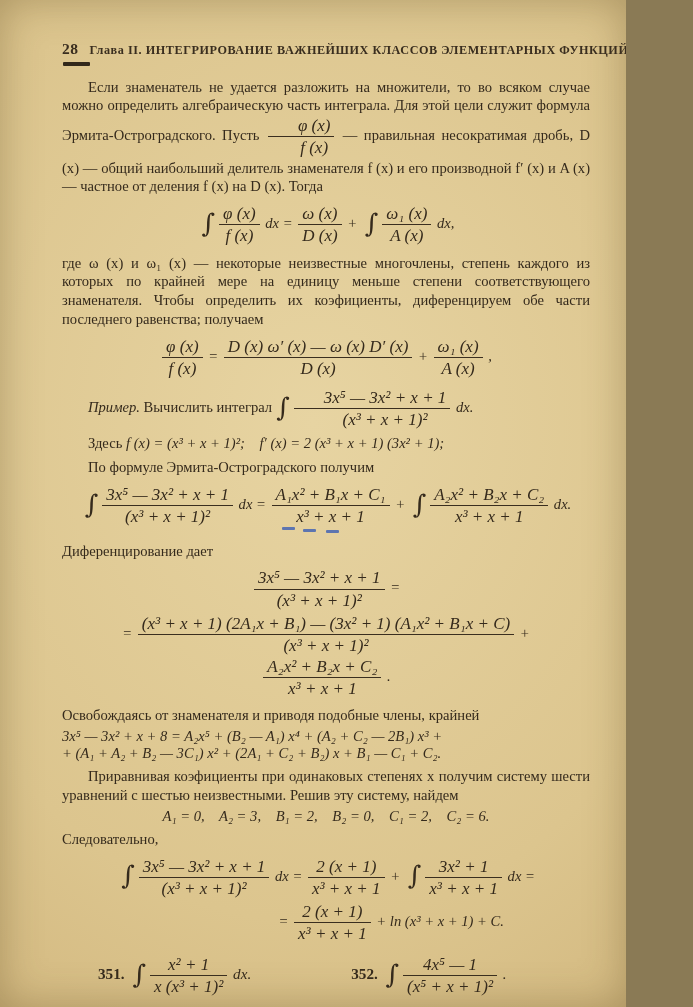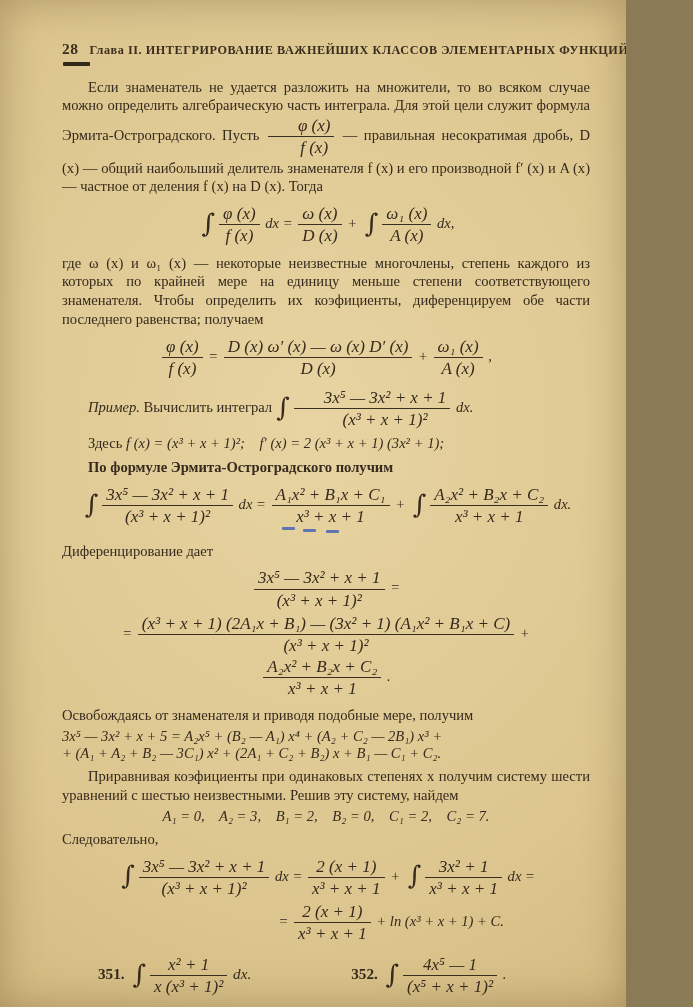--- a/index.html
+++ b/index.html
@@ -62,30 +62,30 @@
       <span class="pagenum">28</span><span class="chapter">Глава II. ИНТЕГРИРОВАНИЕ ВАЖНЕЙШИХ КЛАССОВ ЭЛЕМЕНТАРНЫХ ФУНКЦИЙ</span>
     </div>
     <div class="numdash"></div>
     <div id="content">
         <div class="block p just ind"><span class="tk ">Если знаменатель не удается разложить на множители, то во всяком случае можно определить алгебраическую часть интеграла. Для этой цели служит формула Эрмита-Остроградского. Пусть </span><span class="fr"><span class="num">φ (x)</span><span class="den">f (x)</span></span><span class="tk "> — правильная несократимая дробь, D (x) — общий наибольший делитель знаменателя f (x) и его производной f′ (x) и A (x) — частное от деления f (x) на D (x). Тогда</span></div>
         <div class="block disp center"><span class="tk int">∫</span><span class="fr"><span class="num">φ (x)</span><span class="den">f (x)</span></span><span class="tk "> dx = </span><span class="fr"><span class="num">ω (x)</span><span class="den">D (x)</span></span><span class="tk "> + </span><span class="tk int">∫</span><span class="fr"><span class="num">ω₁ (x)</span><span class="den">A (x)</span></span><span class="tk "> dx,</span></div>
         <div class="block p just"><span class="tk ">где ω (x) и ω₁ (x) — некоторые неизвестные многочлены, степень каждого из которых по крайней мере на единицу меньше степени соответствующего знаменателя. Чтобы определить их коэфициенты, диференцируем обе части последнего равенства; получаем</span></div>
         <div class="block disp center"><span class="fr"><span class="num">φ (x)</span><span class="den">f (x)</span></span><span class="tk "> = </span><span class="fr"><span class="num">D (x) ω′ (x) — ω (x) D′ (x)</span><span class="den">D (x)</span></span><span class="tk "> + </span><span class="fr"><span class="num">ω₁ (x)</span><span class="den">A (x)</span></span><span class="tk "> ,</span></div>
         <div class="block p ind" style="margin-top: 8px;"><span class="tk i">Пример.</span><span class="tk "> Вычислить интеграл</span><span class="tk int">∫</span><span class="fr"><span class="num">3x⁵ — 3x² + x + 1</span><span class="den">(x³ + x + 1)²</span></span><span class="tk i"> dx.</span></div>
         <div class="block p ind" style="margin-top: 3px;"><span class="tk ">Здесь </span><span class="tk i">f (x) = (x³ + x + 1)²;    f′ (x) = 2 (x³ + x + 1) (3x² + 1);</span></div>
-        <div class="block p ind" style="margin-top: 6px; font-weight: bold;"><span class="tk ">По формуле Эрмита-Остроградского получим</span></div>
+        <div class="block p ind" style="margin-top: 6px;"><span class="tk ">По формуле Эрмита-Остроградского получим</span></div>
         <div class="block disp center"><span class="tk int">∫</span><span class="fr"><span class="num">3x⁵ — 3x² + x + 1</span><span class="den">(x³ + x + 1)²</span></span><span class="tk "> dx = </span><span class="fr marked"><span class="num">A₁x² + B₁x + C₁</span><span class="den">x³ + x + 1</span></span><span class="tk "> + </span><span class="tk int">∫</span><span class="fr"><span class="num">A₂x² + B₂x + C₂</span><span class="den">x³ + x + 1</span></span><span class="tk "> dx.</span></div>
         <div class="block p" style="margin-top: 14px;"><span class="tk ">Диференцирование дает</span></div>
         <div class="block disp center" style="margin-bottom: 2px;"><span class="fr"><span class="num">3x⁵ — 3x² + x + 1</span><span class="den">(x³ + x + 1)²</span></span><span class="tk "> =</span></div>
         <div class="block disp center" style="margin-top: 2px;"><span class="tk ">= </span><span class="fr"><span class="num">(x³ + x + 1) (2A₁x + B₁) — (3x² + 1) (A₁x² + B₁x + C)</span><span class="den">(x³ + x + 1)²</span></span><span class="tk "> + </span><span class="fr"><span class="num">A₂x² + B₂x + C₂</span><span class="den">x³ + x + 1</span></span><span class="tk "> .</span></div>
-        <div class="block p" style="margin-top: 2px;"><span class="tk ">Освобождаясь от знаменателя и приводя подобные мере, получим</span></div>
-        <div class="block disp" style="margin: 3px 0px 0px;"><span class="tk i">3x⁵ — 3x² + x + 5 = A₂x⁵ + (B₂ — A₁) x⁴ + (A₂ + C₂ — 2B₁) x³ +</span></div>
+        <div class="block p" style="margin-top: 2px;"><span class="tk ">Освобождаясь от знаменателя и приводя подобные члены, крайней</span></div>
+        <div class="block disp" style="margin: 3px 0px 0px;"><span class="tk i">3x⁵ — 3x² + x + 8 = A₂x⁵ + (B₂ — A₁) x⁴ + (A₂ + C₂ — 2B₁) x³ +</span></div>
         <div class="block disp" style="margin: 1px 0px 5px; text-align: left; padding-right: 8px;"><span class="tk i">+ (A₁ + A₂ + B₂ — 3C₁) x² + (2A₁ + C₂ + B₂) x + B₁ — C₁ + C₂.</span></div>
         <div class="block p just ind"><span class="tk ">Приравнивая коэфициенты при одинаковых степенях x получим систему шести уравнений с шестью неизвестными. Решив эту систему, найдем</span></div>
-        <div class="block disp center" style="margin: 3px 0px 5px;"><span class="tk i">A₁ = 0,    A₂ = 3,    B₁ = 2,    B₂ = 0,    C₁ = 2,    C₂ = 7.</span></div>
+        <div class="block disp center" style="margin: 3px 0px 5px;"><span class="tk i">A₁ = 0,    A₂ = 3,    B₁ = 2,    B₂ = 0,    C₁ = 2,    C₂ = 6.</span></div>
         <div class="block p"><span class="tk ">Следовательно,</span></div>
         <div class="block disp center" style="margin-bottom: 2px;"><span class="tk int">∫</span><span class="fr"><span class="num">3x⁵ — 3x² + x + 1</span><span class="den">(x³ + x + 1)²</span></span><span class="tk "> dx = </span><span class="fr"><span class="num">2 (x + 1)</span><span class="den">x³ + x + 1</span></span><span class="tk "> + </span><span class="tk int">∫</span><span class="fr"><span class="num">3x² + 1</span><span class="den">x³ + x + 1</span></span><span class="tk "> dx =</span></div>
         <div class="block disp" style="margin-top: 2px; text-align: right; padding-right: 86px;"><span class="tk ">= </span><span class="fr"><span class="num">2 (x + 1)</span><span class="den">x³ + x + 1</span></span><span class="tk i"> + ln (x³ + x + 1) + C.</span></div>
         <div class="block exrow"><span class="tk b rm">351. </span><span class="tk int">∫</span><span class="fr"><span class="num">x² + 1</span><span class="den">x (x³ + 1)²</span></span><span class="tk i"> dx.</span><span style="display: inline-block; width: 100px;"></span><span class="tk b rm">352. </span><span class="tk int">∫</span><span class="fr"><span class="num">4x⁵ — 1</span><span class="den">(x⁵ + x + 1)²</span></span><span class="tk i"> .</span></div>
         <div class="block exrow"><span class="tk b rm">353. </span><span class="tk int">∫</span><span class="fr"><span class="num">dx</span><span class="den">x (x⁶ + 1)²</span></span><span class="tk i"> .</span><span style="display: inline-block; width: 138px;"></span><span class="tk b rm">354. </span><span class="tk int">∫</span><span class="fr"><span class="num">2x⁵ — 5x² + 6x</span><span class="den">(x⁴ — x + 1)²</span></span><span class="tk i"> dx.</span></div>
       </div>
   </div>
 </div>
 
 </body></html>

